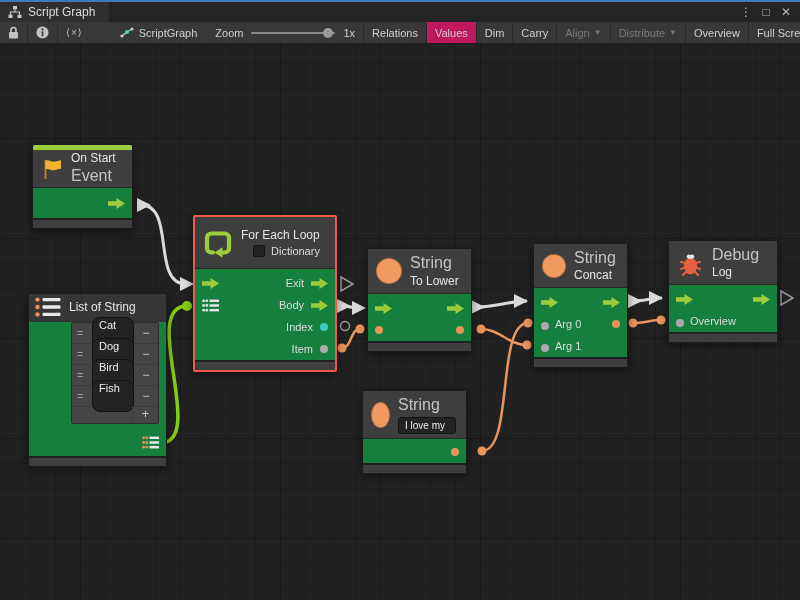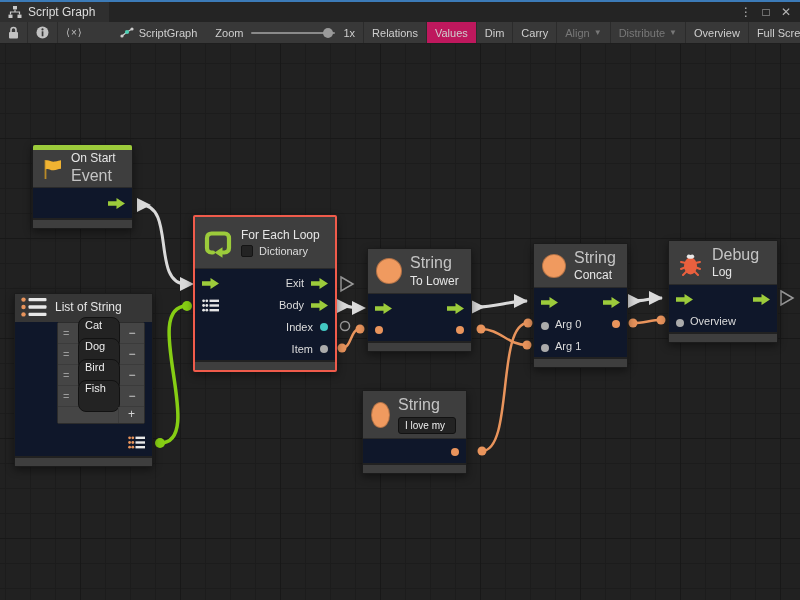--- a/index.html
+++ b/index.html
@@ -43,32 +43,32 @@
   svg.wires { position:absolute; left:0; top:0; width:800px; height:556px; }
 
   
   .node { position:absolute; border:1px solid #1B1B1B; border-radius:2px;
     background:#363636; box-shadow:0 3px 8px rgba(0,0,0,.45); }
   .node.selected { border:2px solid #F05B4B; }
   .nheader { background:#3E3E3E; display:flex; align-items:center; gap:8px;
     padding:0 10px 0 8px; border-bottom:1px solid #2A2A2A; }
   .ntitle { font-size:12px; color:#E6E6E6; line-height:1.25; }
   .ncat { font-size:16px; color:#C4C4C4; line-height:1.3; }
-  .nbody { background:#0f172a; }
+  .nbody { background:#15803d; }
   .nfooter { background:#3E3E3E; border-top:2px solid #212121; }
   .prow { display:flex; align-items:center; height:22px; padding:0 7px; }
   .pleft { display:flex; align-items:flex-end; gap:6px; }
   .pright { margin-left:auto; display:flex; align-items:center; gap:7px; }
   .plabel { font-size:11px; color:#DCDCDC; }
   .dot { width:8px; height:8px; border-radius:50%; flex:0 0 8px; }
   .dot.orange { background:#E9945C; }
   .dot.cyan { background:#43C7C2; }
   .dot.gray { background:#ABABAB; }
   .circleicon { border-radius:50%; background:#F09A5F; border:1px solid rgba(0,0,0,.25); }
-  .checkrow { display:flex; align-items:center; gap:6px; margin-top:2px; }
+  .checkrow { display:flex; align-items:center; gap:6px; margin-top:2px;margin-left:12px; }
   .checkbox { width:12px; height:12px; background:#232323; border:1px solid #141414; border-radius:2px; }
   .chklabel { font-size:11px; color:#DCDCDC; }
   .greenbar { height:5px; background:#9CCB3B; border-radius:2px 2px 0 0; }
   .str-input { background:#232323; border:1px solid #121212; border-radius:3px;
     font-size:10px; color:#EDEDED; padding:2px 6px; display:inline-block; min-width:58px; }
 
   
   .listeditor { margin:2px 7px 4px 42px; background:#4A4A4A; border:1px solid #2C2C2C; border-radius:2px; }
   .lrow { display:flex; align-items:center; height:21px; padding:0 5px; gap:5px;
     border-bottom:1px solid #3B3B3B; background:#454545; }
@@ -231,21 +231,21 @@
           <div class="pright">
             <svg width="17" height="11" viewBox="0 0 17 11">
                 <path d="M0 3.2 h8.5 V0 L17 5.5 L8.5 11 V7.8 H0 Z" fill="#9CCB3B"></path>
               </svg>
           </div>
         </div>
       </div>
       <div class="nfooter" style="height:10px"></div>
     </div>
 
-    <div class="node" style="left:14px;top:249px;width:139px">
+    <div class="node" style="left:28px;top:249px;width:139px">
       <div class="nheader" style="height:26px;border-bottom:none;background:#363636;padding-left:6px">
         <svg width="26" height="20" viewBox="0 0 26 20">
           <g fill="#E9945C">
               <circle cx="2.5" cy="2.6" r="2.2"></circle>
               <circle cx="2.5" cy="10" r="2.2"></circle>
               <circle cx="2.5" cy="17.4" r="2.2"></circle>
             </g>
           <g fill="#E8E8E8">
               <rect x="7.5" y="0.9" width="18" height="3.4" rx="1"></rect>
               <rect x="7.5" y="8.3" width="18" height="3.4" rx="1"></rect>

